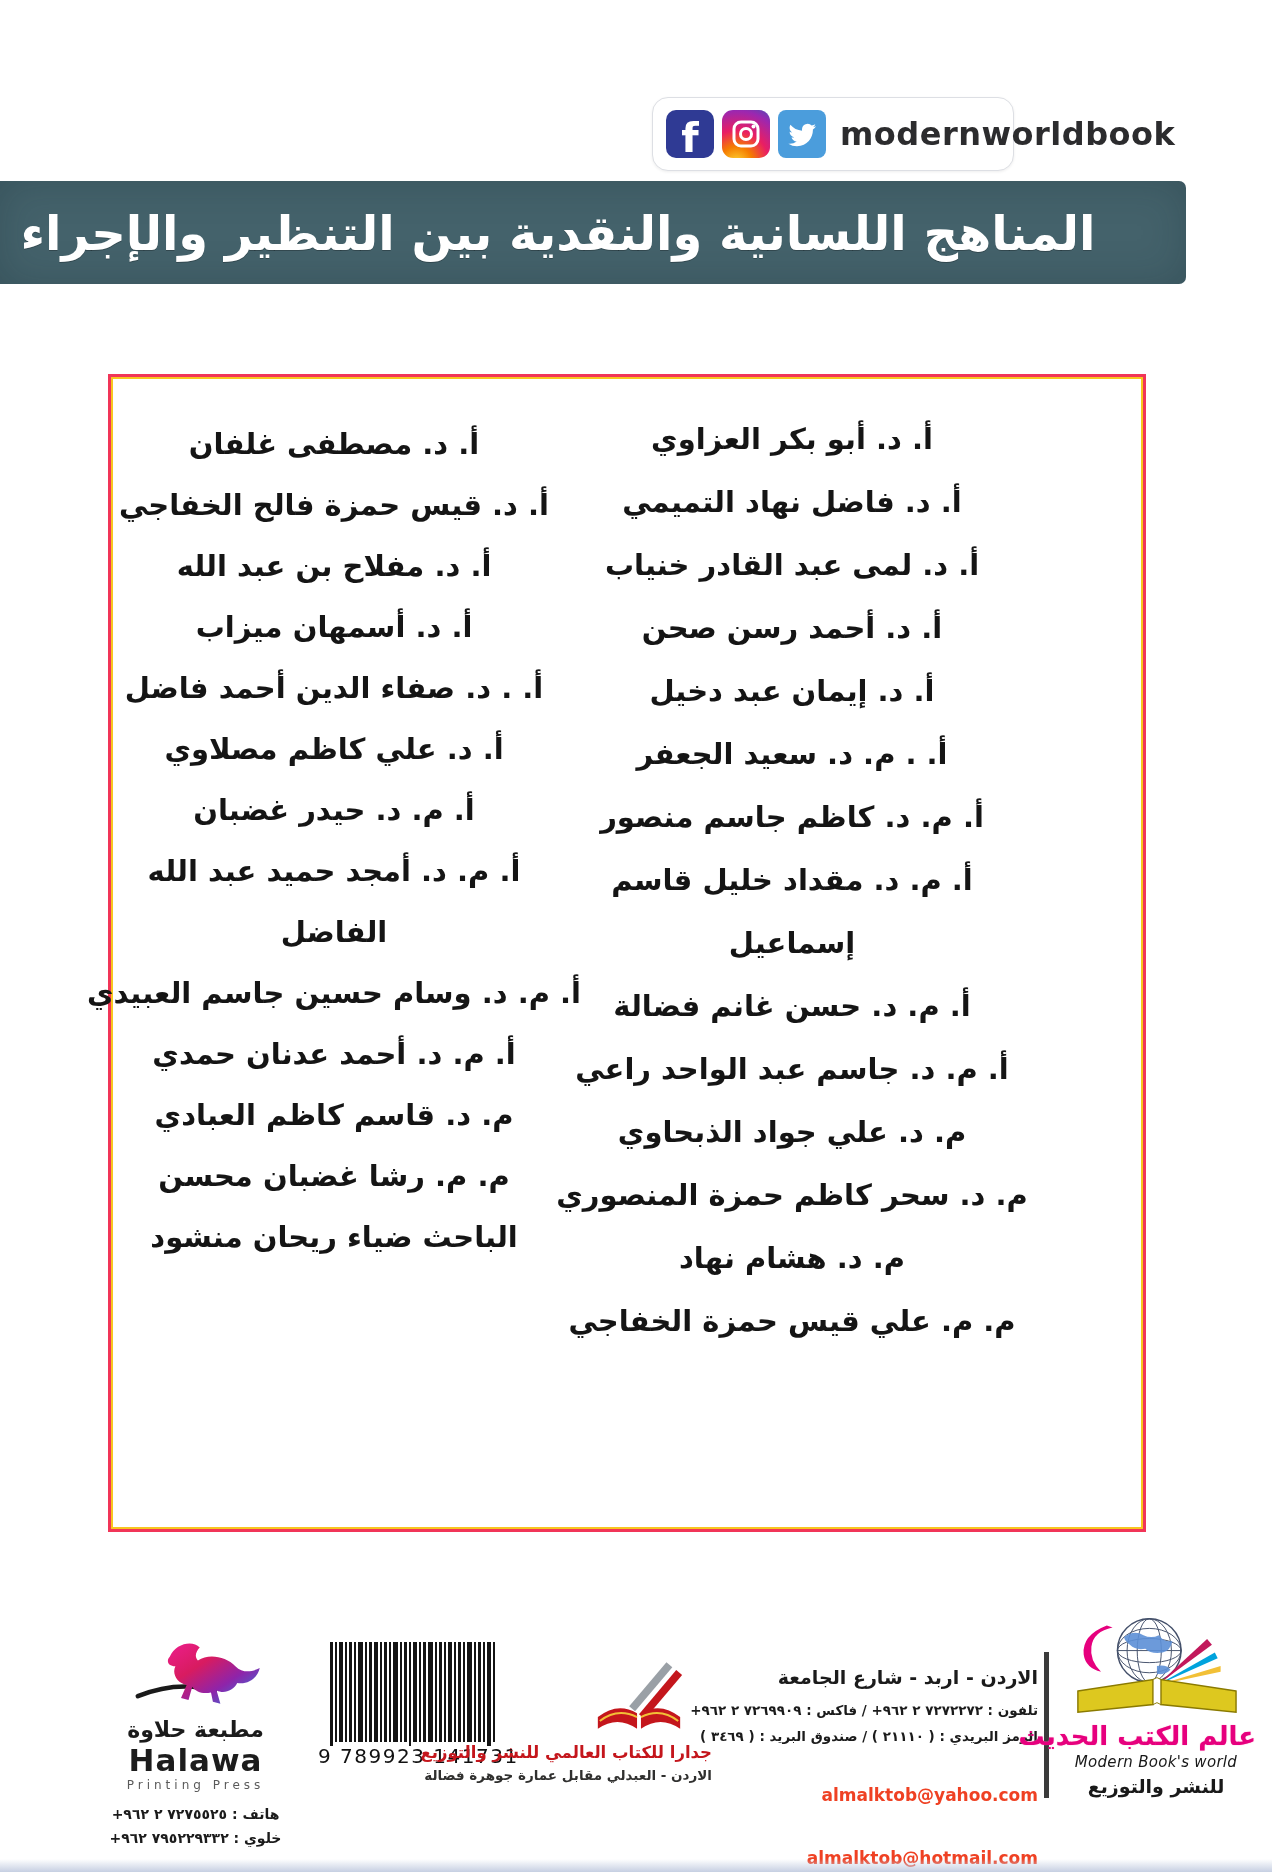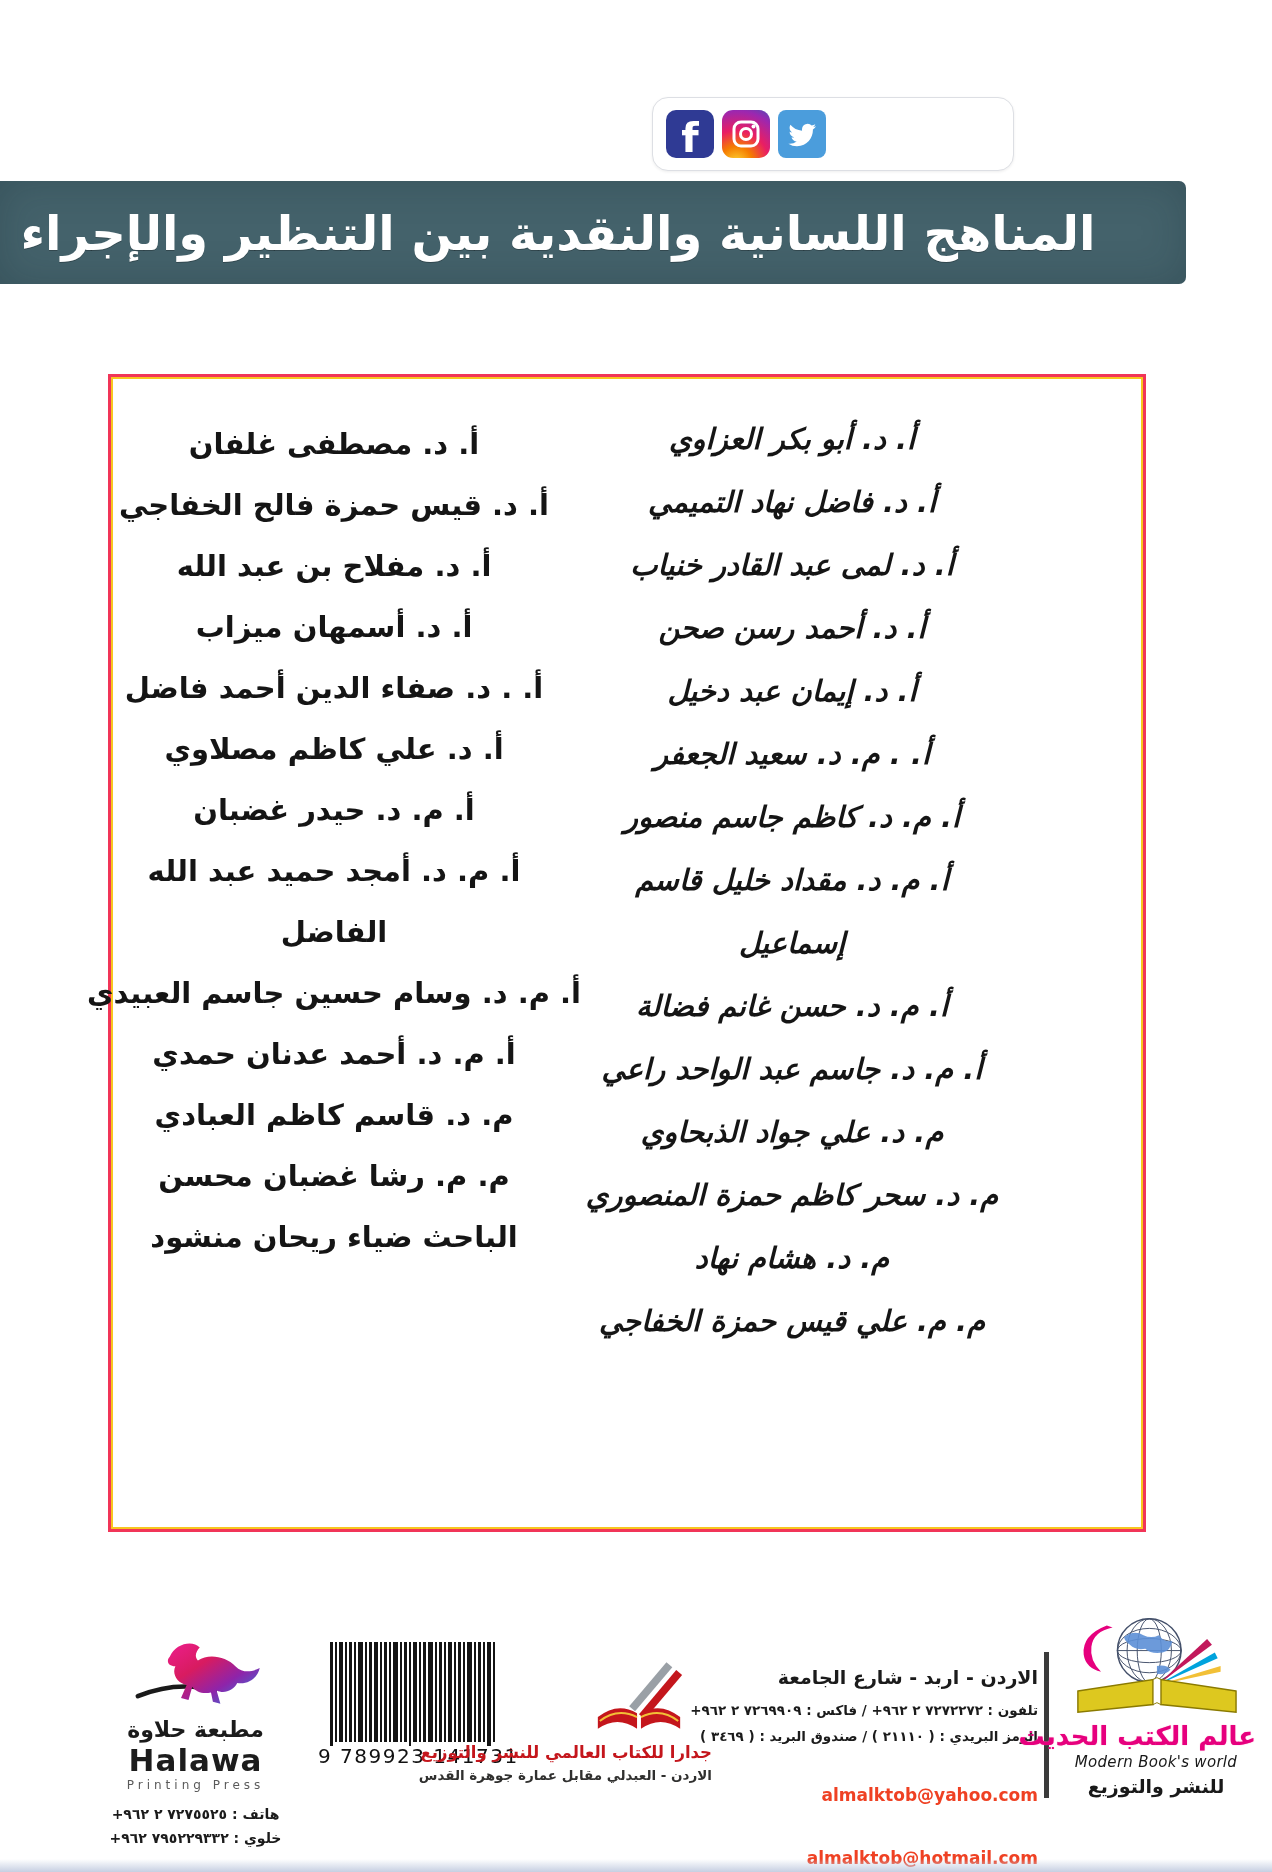--- a/index.html
+++ b/index.html
@@ -36,21 +36,21 @@
   .authors-box{
     position:absolute;left:108px;top:374px;width:1038px;height:1158px;
     border:3px solid #f13558;box-sizing:border-box;
     box-shadow:inset 0 0 0 2px #f7c61f;
     background:transparent;
   }
   .names-col{
     position:absolute;display:flex;flex-direction:column;align-items:center;
     direction:rtl;font-weight:bold;color:#151515;
   }
-  #col-right{left:552px;top:408px;width:480px;font-size:29px;font-style:italic;}
+  #col-right{left:552px;top:408px;width:480px;font-size:29px;}
   #col-left{left:118px;top:414px;width:432px;font-size:29px;}
   #col-right .name-row{height:63px;line-height:63px;white-space:nowrap;}
   #col-left .name-row{height:61px;line-height:61px;white-space:nowrap;}
   
   .halawa-block{position:absolute;left:88px;top:1636px;width:215px;text-align:center;}
   .halawa-block svg{display:block;margin:0 auto;}
   .halawa-ar{font-size:22px;font-weight:bold;direction:rtl;line-height:28px;}
   .halawa-en{font-size:31px;font-weight:bold;color:#1c1c1c;line-height:33px;letter-spacing:1px;}
   .halawa-sub{font-size:12px;color:#5a5a5a;letter-spacing:4px;line-height:17px;margin-bottom:8px;}
   .halawa-tel{font-size:14px;font-weight:bold;direction:rtl;line-height:24px;white-space:nowrap;}
@@ -100,20 +100,21 @@
         <circle cx="24" cy="24" r="5.5" fill="none" stroke="#fff" stroke-width="3"></circle>
         <circle cx="31.5" cy="16.5" r="2" fill="#fff"></circle>
       </svg>
     </div>
     <div class="si">
       <svg viewBox="0 0 48 48">
         <rect width="48" height="48" rx="8" fill="#4b9ddc"></rect>
         <path fill="#fff" d="M38 16.3c-1 .5-2.1.8-3.2 1 1.2-.7 2-1.8 2.5-3.1-1.1.7-2.3 1.1-3.6 1.4a5.6 5.6 0 0 0-9.7 3.8c0 .4 0 .9.1 1.3-4.7-.2-8.9-2.5-11.7-5.9-.5.9-.8 1.8-.8 2.9 0 2 1 3.7 2.5 4.7-.9 0-1.8-.3-2.5-.7v.1c0 2.7 1.9 5 4.5 5.5-.5.1-1 .2-1.5.2-.4 0-.7 0-1.1-.1.7 2.3 2.8 3.9 5.2 4a11.3 11.3 0 0 1-8.3 2.3 15.9 15.9 0 0 0 8.6 2.5c10.3 0 15.9-8.5 15.9-15.9v-.7c1.1-.8 2-1.8 2.8-2.9z"></path>
       </svg>
     </div>
+    <div class="social-handle">modernworldbook</div>
   </div>
 
   <div class="title-banner">
     <div class="book-title">المناهج اللسانية والنقدية بين التنظير والإجراء</div>
   </div>
 
   <div class="authors-box"></div>
   <div class="names-col" id="col-right">
       <div class="name-row">أ. د. أبو بكر العزاوي</div>
       <div class="name-row">أ. د. فاضل نهاد التميمي</div>
@@ -213,21 +214,21 @@
   <svg class="jadara-icon" width="98" height="84" viewBox="0 0 100 85">
     <path d="M78 6 L84 11 L46 56 L40 51 Z" fill="#9aa0a6"></path>
     <path d="M88 14 L94 19 L56 64 L50 59 Z" fill="#c4161c"></path>
     <path d="M8 62 Q28 46 48 58 L48 74 Q28 60 8 74 Z" fill="#c4161c"></path>
     <path d="M92 62 Q72 46 52 58 L52 74 Q72 60 92 74 Z" fill="#c4161c"></path>
     <path d="M10 66 Q28 52 48 62" stroke="#f2c037" stroke-width="2" fill="none"></path>
     <path d="M90 66 Q72 52 52 62" stroke="#f2c037" stroke-width="2" fill="none"></path>
   </svg>
   <div class="jadara-text">
     <div class="jadara-name">جدارا للكتاب العالمي للنشر والتوزيع</div>
-    <div class="jadara-address">الاردن - العبدلي مقابل عمارة جوهرة القدس</div>
+    <div class="jadara-address">الاردن - العبدلي مقابل عمارة جوهرة فضالة</div>
   </div>
 
   <div class="contact-block">
     <div class="contact-address">الاردن - اربد - شارع الجامعة</div>
     <div class="contact-line">تلفون : ٧٢٧٢٢٧٢ ٢ ٩٦٢+ / فاكس : ٧٢٦٩٩٠٩ ٢ ٩٦٢+</div>
     <div class="contact-line">الرمز البريدي : ( ٢١١١٠ ) / صندوق البريد : ( ٣٤٦٩ )</div>
     <div class="contact-email">almalktob@yahoo.com</div>
     <div class="contact-email">almalktob@hotmail.com</div>
   </div>
 

